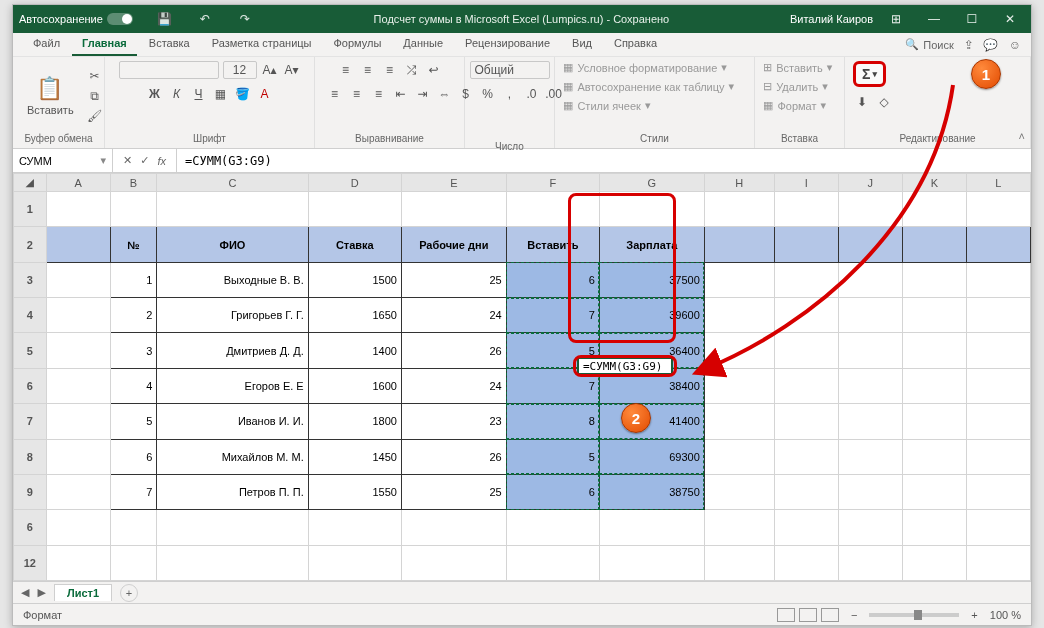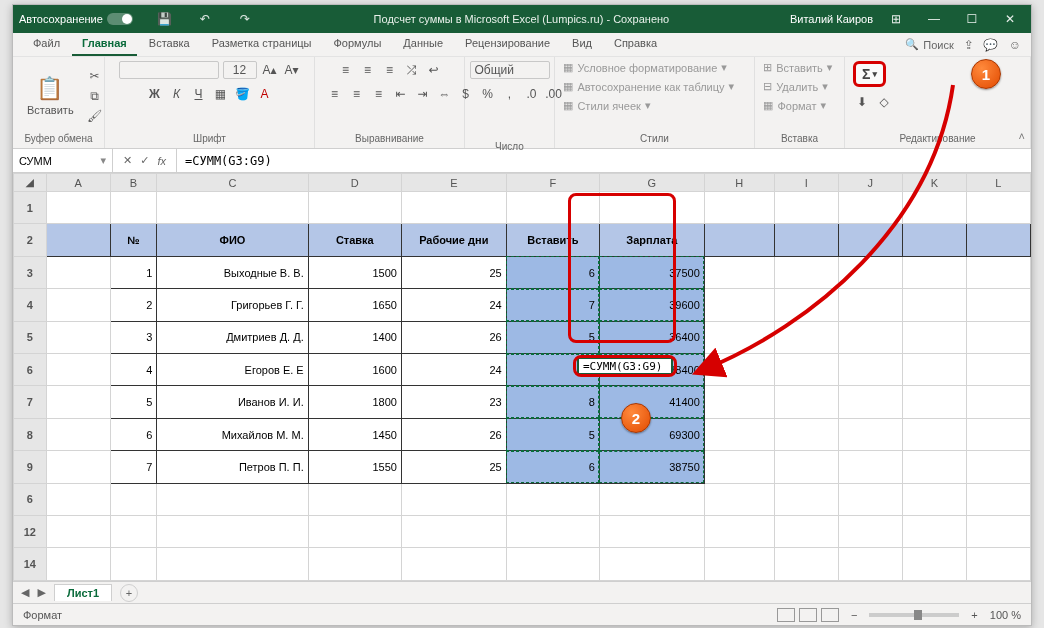--- a/index.html
+++ b/index.html
@@ -438,35 +438,20 @@
             <td class="noborder"></td>
             <td class="noborder"></td>
             <td class="noborder"></td>
             <td class="noborder"></td>
             <td class="noborder"></td>
             <td class="noborder"></td>
             <td class="noborder"></td>
             <td class="noborder"></td>
             <td class="noborder"></td>
           </tr>
-          <tr>
-            <th class="rowh">14</th>
-            <td class="noborder"></td>
-            <td class="noborder"></td>
-            <td class="noborder"></td>
-            <td class="noborder"></td>
-            <td class="noborder"></td>
-            <td class="noborder"></td>
-            <td class="noborder"></td>
-            <td class="noborder"></td>
-            <td class="noborder"></td>
-            <td class="noborder"></td>
-            <td class="noborder"></td>
-            <td class="noborder"></td>
-          </tr>
         </tbody>
     </table>
 
     <div class="red-box" style="left:555px; top:20px; width:108px; height:150px;"></div>
     <div class="red-box" style="left:560px; top:182px; width:104px; height:22px;"></div>
     <div class="active-cell-overlay" style="left:564px; top:184px; width:96px; height:18px;">=СУММ(G3:G9)</div>
   </div>
 
   <div class="sheet-tabs">
     <span>◀</span>

